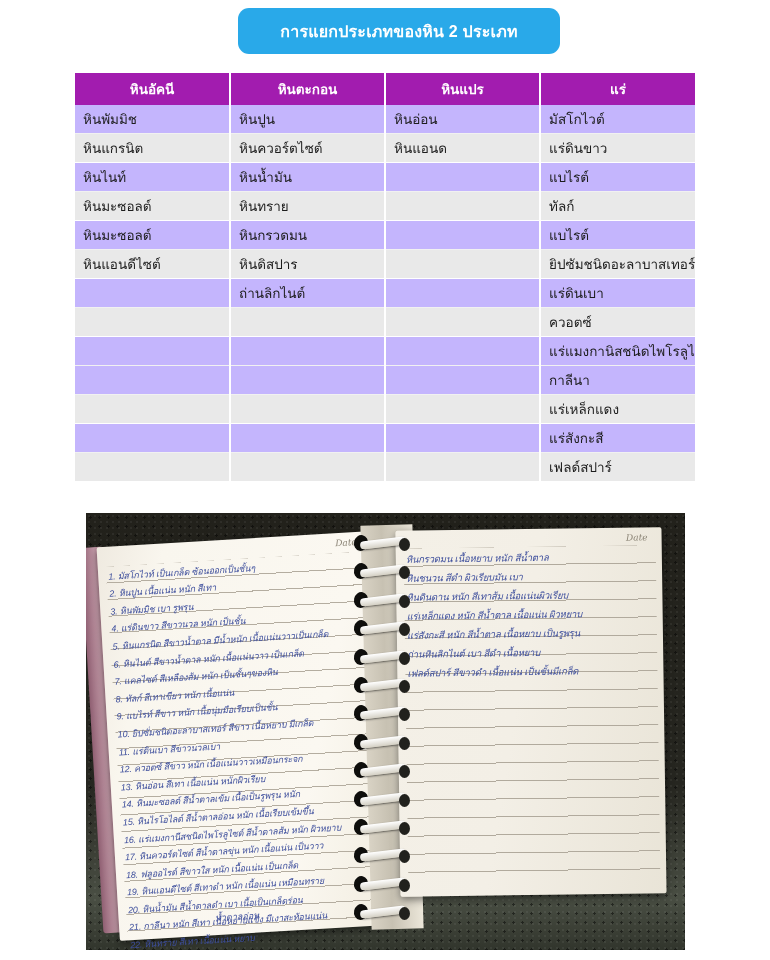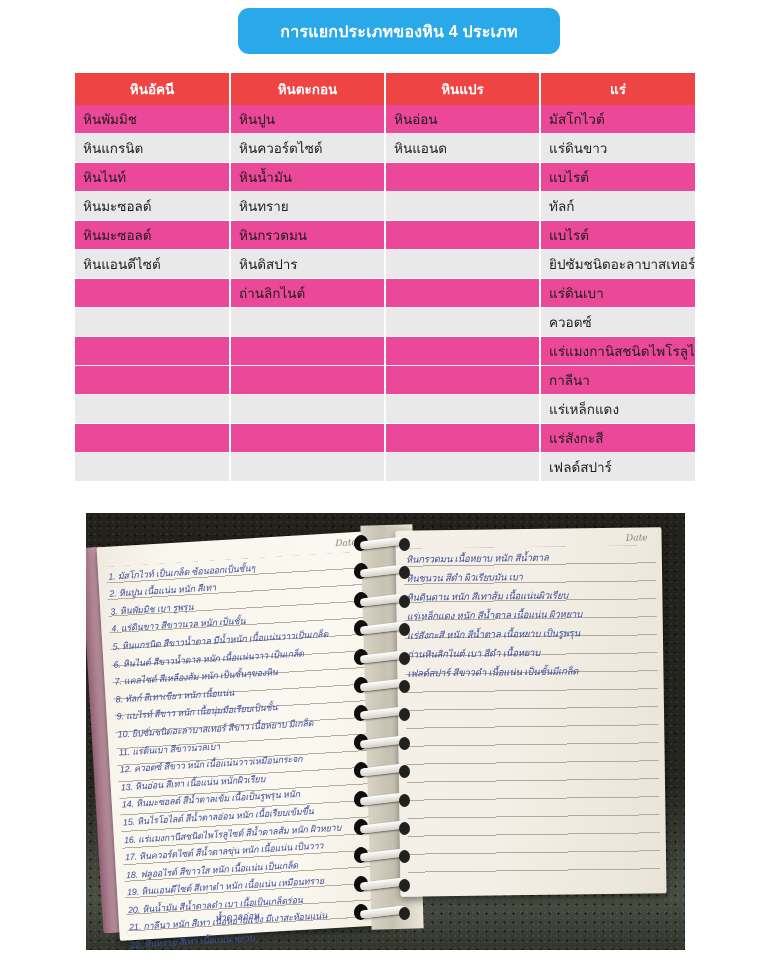--- a/index.html
+++ b/index.html
@@ -15,30 +15,30 @@
     display:flex; align-items:center; justify-content:center;
     font-size:16px; font-weight:600; letter-spacing:.2px;
   }
 
   
   table.rock-table {
     position:absolute; left:75px; top:73px; width:620px;
     border-collapse:collapse; table-layout:fixed;
   }
   .rock-table th {
-    background:#ef4444; color:#fff; height:30px; font-size:13.5px;
+    background:#a21caf; color:#fff; height:30px; font-size:13.5px;
     font-weight:700; text-align:center; border-right:2px solid #fff;
   }
   .rock-table td {
     height:28px; font-size:13.5px; color:#1d1d1d; text-align:left;
     padding:0 4px 0 8px; border-right:2px solid #fff; vertical-align:middle;
     white-space:nowrap; overflow:hidden;
   }
   .rock-table th:last-child, .rock-table td:last-child { border-right:none; }
-  .rock-table tr.odd  td { background:#ec4899; border-bottom:1px solid #f1f1f1;margin-top:31px; }
+  .rock-table tr.odd  td { background:#c4b5fd; border-bottom:1px solid #f1f1f1;margin-top:31px; }
   .rock-table tr.even td { background:#e9e9e9; border-bottom:1px solid #fff; }
 
   
   .photo {
     position:absolute; left:86px; top:513px; width:599px; height:437px;
     background-color:#26251e;
     background-image:
       radial-gradient(rgba(255,255,255,0.055) 1px, transparent 1.4px),
       radial-gradient(rgba(0,0,0,0.45) 1px, transparent 1.4px),
       linear-gradient(to bottom, #22211b 0%, #262620 62%, #4a4f44 88%, #31352c 100%),
@@ -107,21 +107,21 @@
     position:absolute; left:8px; right:10px; top:10px; height:8px;
     background:linear-gradient(#ffffff,#d4d0c4); border-radius:4px;
     transform:rotate(-7deg); box-shadow:0 1px 2px rgba(0,0,0,0.55);
   }
 </style>
 </head>
 <body>
 
 <div class="screen">
 
-  <div class="banner">การแยกประเภทของหิน 4 ประเภท</div>
+  <div class="banner">การแยกประเภทของหิน 2 ประเภท</div>
 
   <table class="rock-table">
     <thead>
       <tr>
         <th>หินอัคนี</th>
         <th>หินตะกอน</th>
         <th>หินแปร</th>
         <th>แร่</th>
       </tr>
     </thead>

